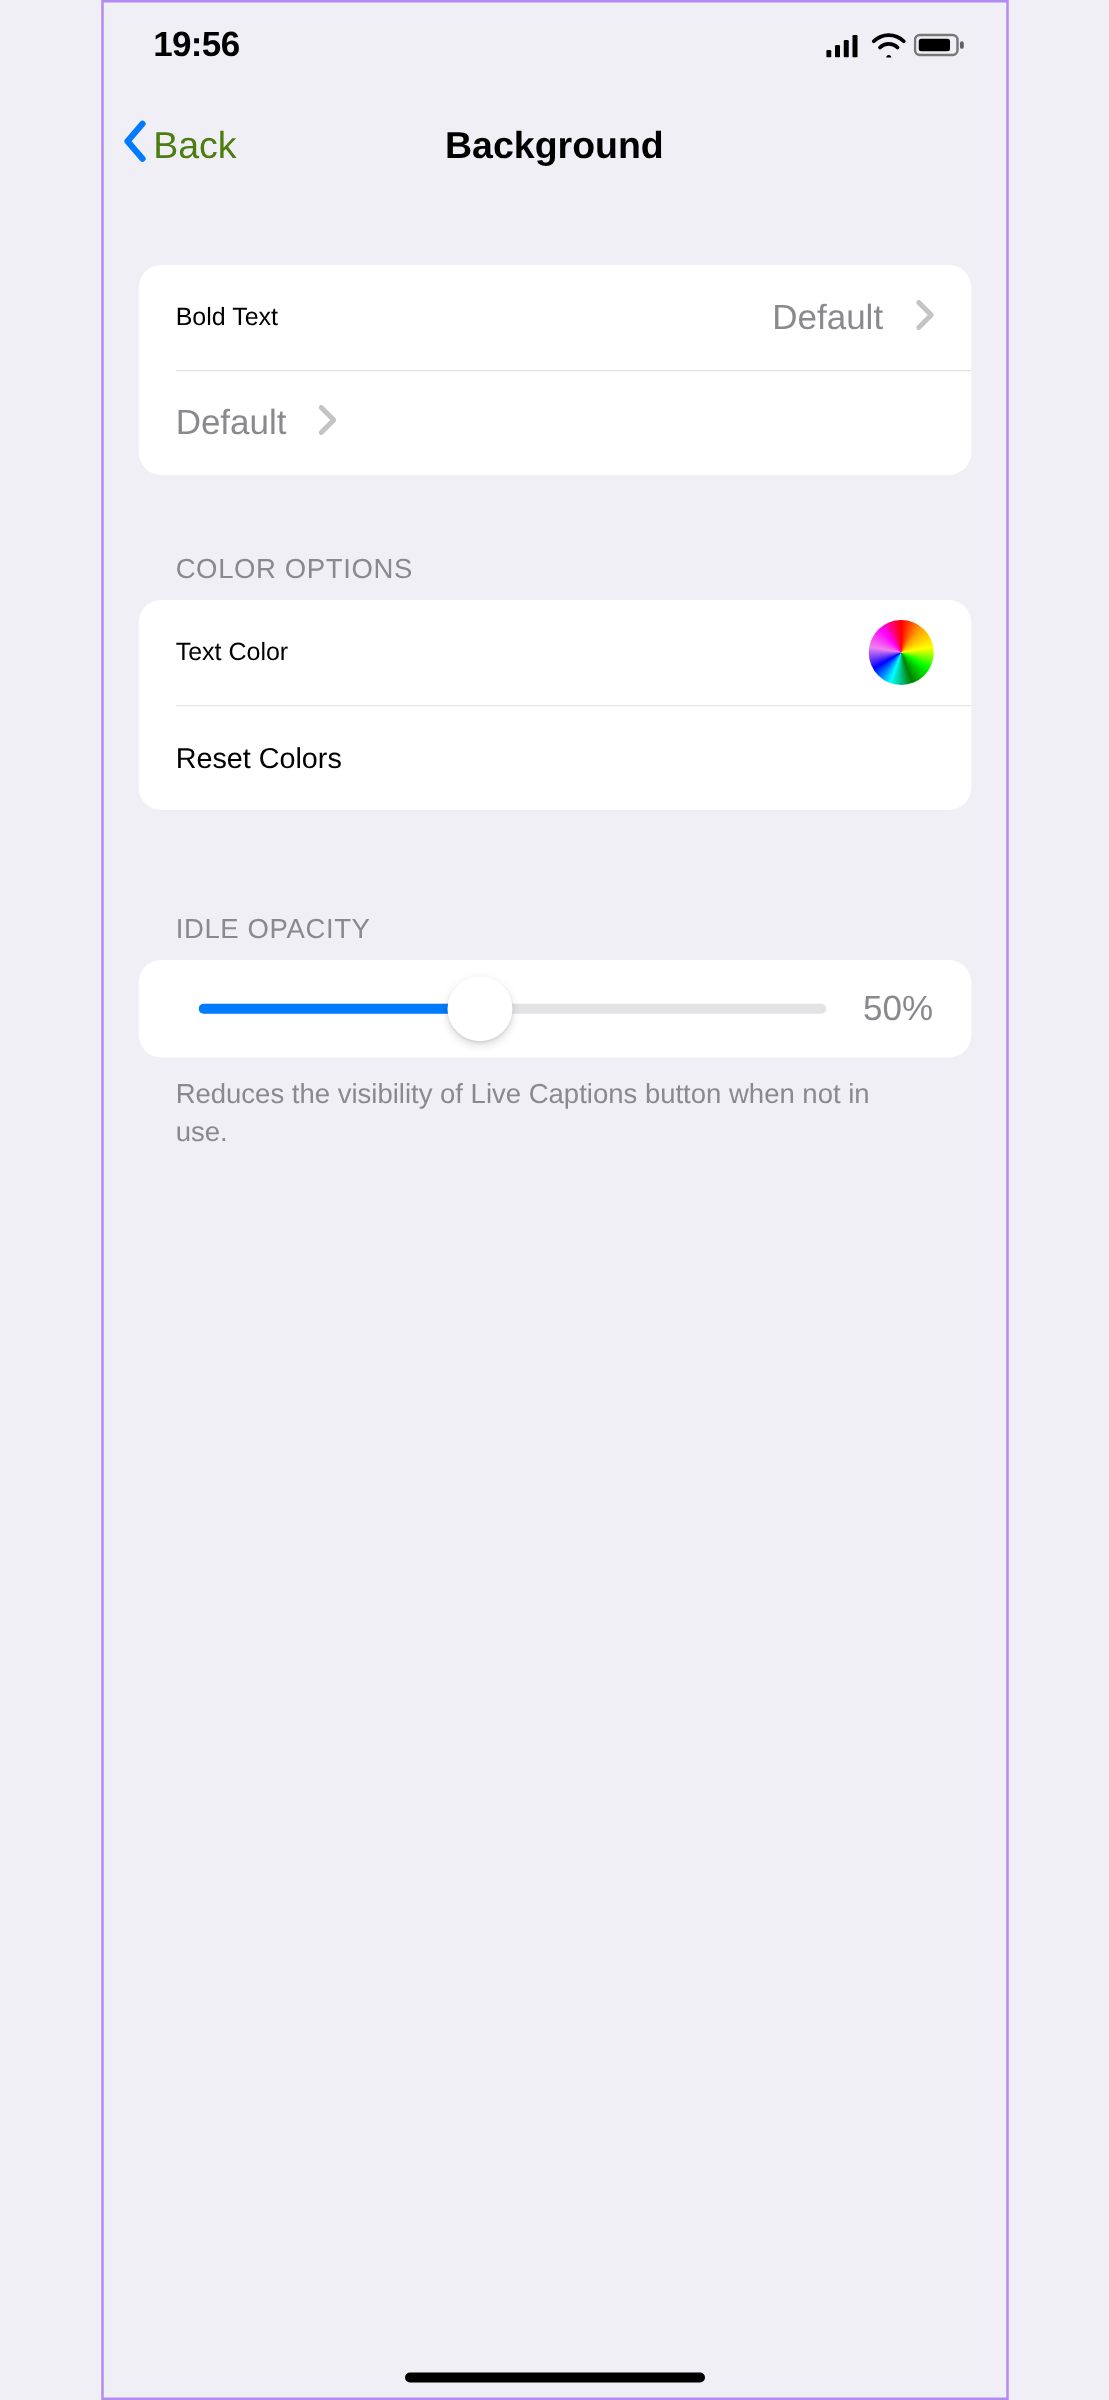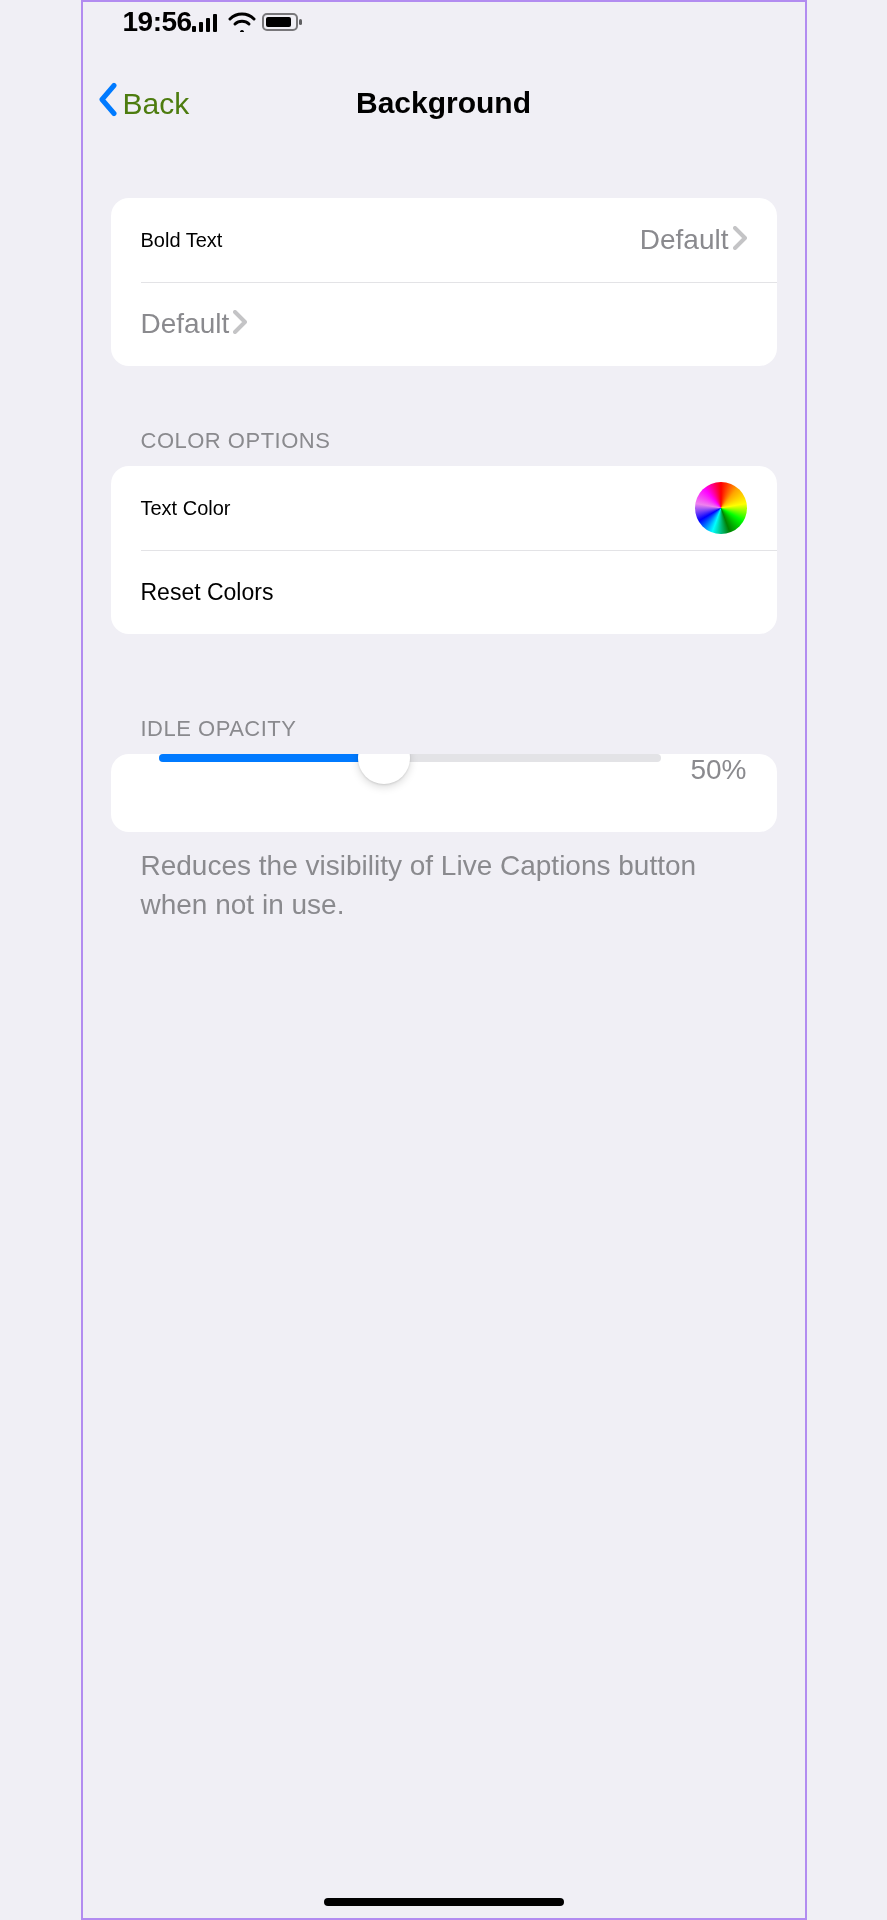--- a/index.html
+++ b/index.html
@@ -11,23 +11,23 @@
     margin: 0 auto;
     border: 2px solid #b28cf0;
     min-height: 1571px;
     position: relative;
     -webkit-font-smoothing: antialiased;
   }
 
   
   .status-bar {
     display: flex;
-    justify-content: flex-start;
-    align-items: center;
-    padding: 4px 32px 10px 40px;
+    justify-content: space-between;
+    align-items: center;
+    padding: 18px 32px 10px 40px;
   }
   .status-time {
     font-size: 28px;
     font-weight: 700;
     letter-spacing: -0.5px;
   }
   .status-icons {
     display: flex;
     align-items: center;
     gap: 6px;
@@ -96,41 +96,42 @@
     background: #e3e3e6;
   }
   .row-label {
     font-size: 20px;
     color: #000;
     flex: 1;
   }
   .row-value {
     font-size: 28px;
     color: #8a8a8e;
-    margin-right: 4px;
+    margin-right: 26px;
   }
   .row-action {
     font-size: 23px;
     color: #000000;
   }
   .chevron {
     color: #c4c4c6;
   }
   .color-wheel {
     width: 52px;
     height: 52px;
     border-radius: 50%;
     background: conic-gradient(
       red, orange, yellow, lime, green, cyan, blue, violet, magenta, red
     );
   }
 
   
   .slider-row {
     display: flex;
+    align-items: center;
     padding: 0 30px 0 48px;
     height: 78px;
     gap: 16px;
   }
   .slider-track {
     flex: 1;
     position: relative;
     height: 8px;
     border-radius: 4px;
     background: #e3e3e6;
@@ -151,21 +152,21 @@
     transform: translate(-50%, -50%);
     box-shadow: 0 3px 8px rgba(0,0,0,0.15), 0 1px 2px rgba(0,0,0,0.1);
   }
   .slider-value {
     font-size: 28px;
     color: #8a8a8e;
     min-width: 70px;
     text-align: right;
   }
   .group-footer {
-    font-size: 28px;
+    font-size: 22px;
     color: #8a8a8e;
     margin: 14px 28px 0 58px;
     line-height: 1.4;
     max-width: 600px;
   }
 
   .home-indicator {
     position: absolute;
     bottom: 12px;
     left: 50%;

